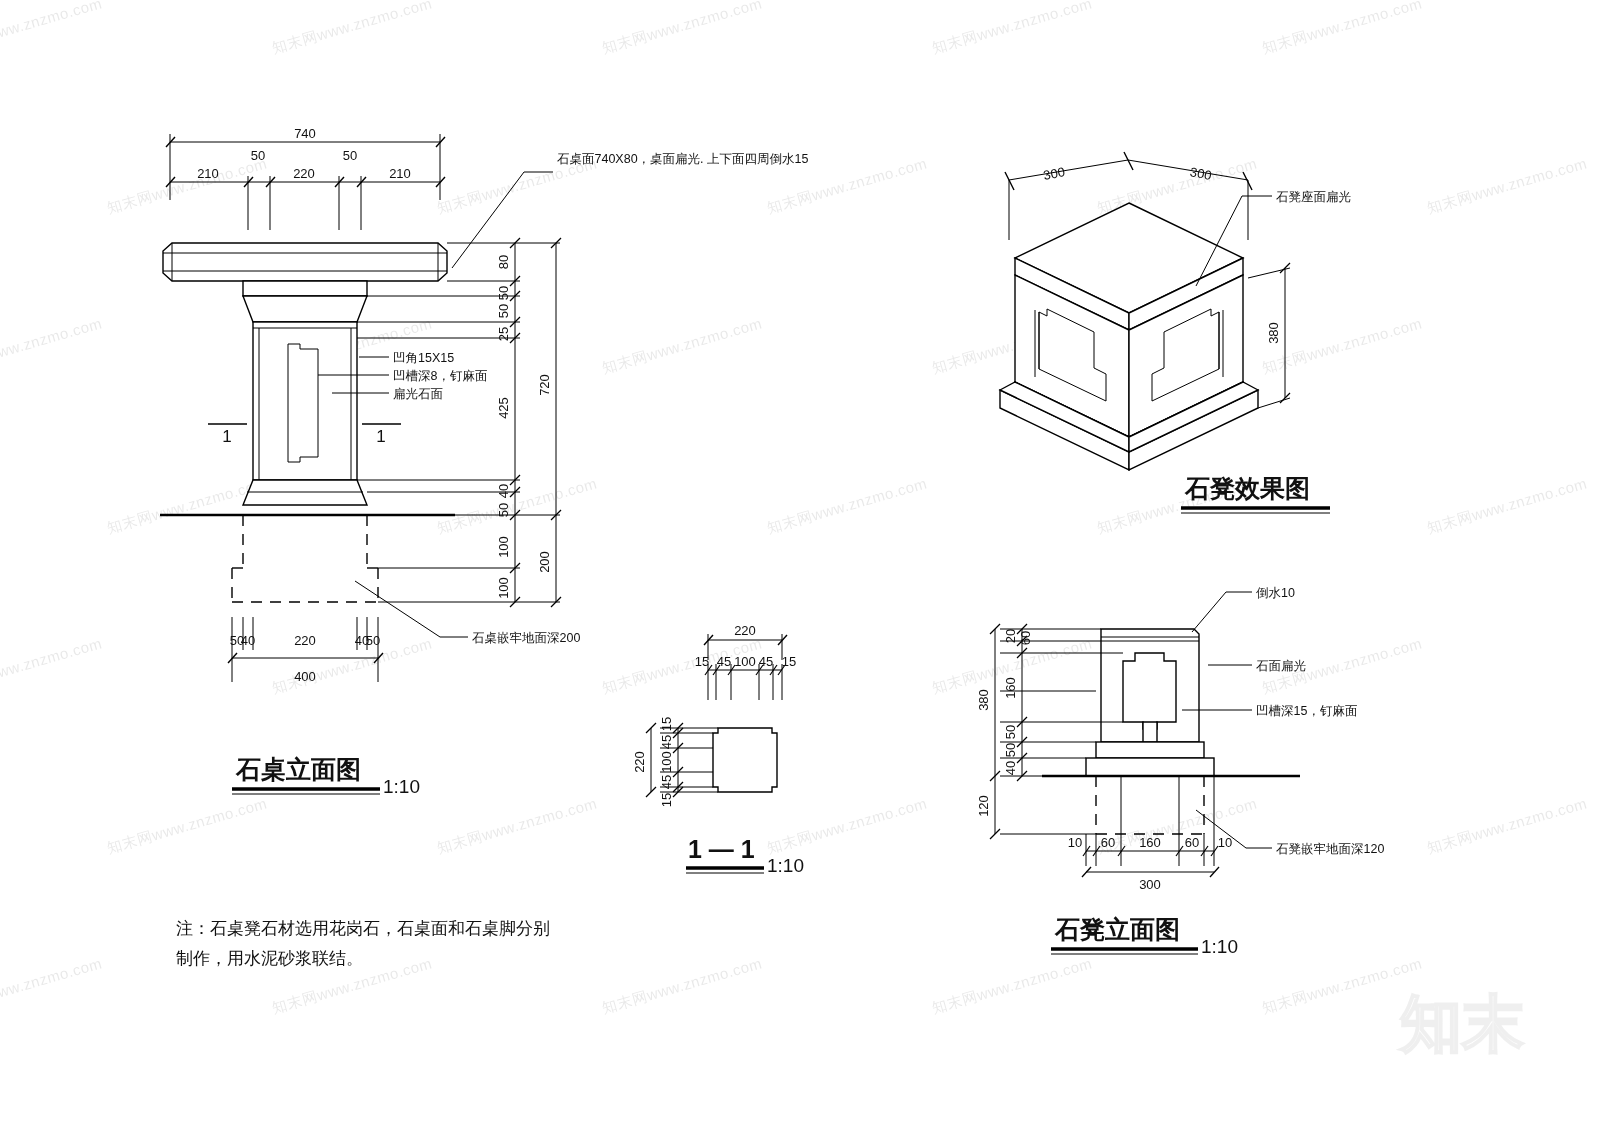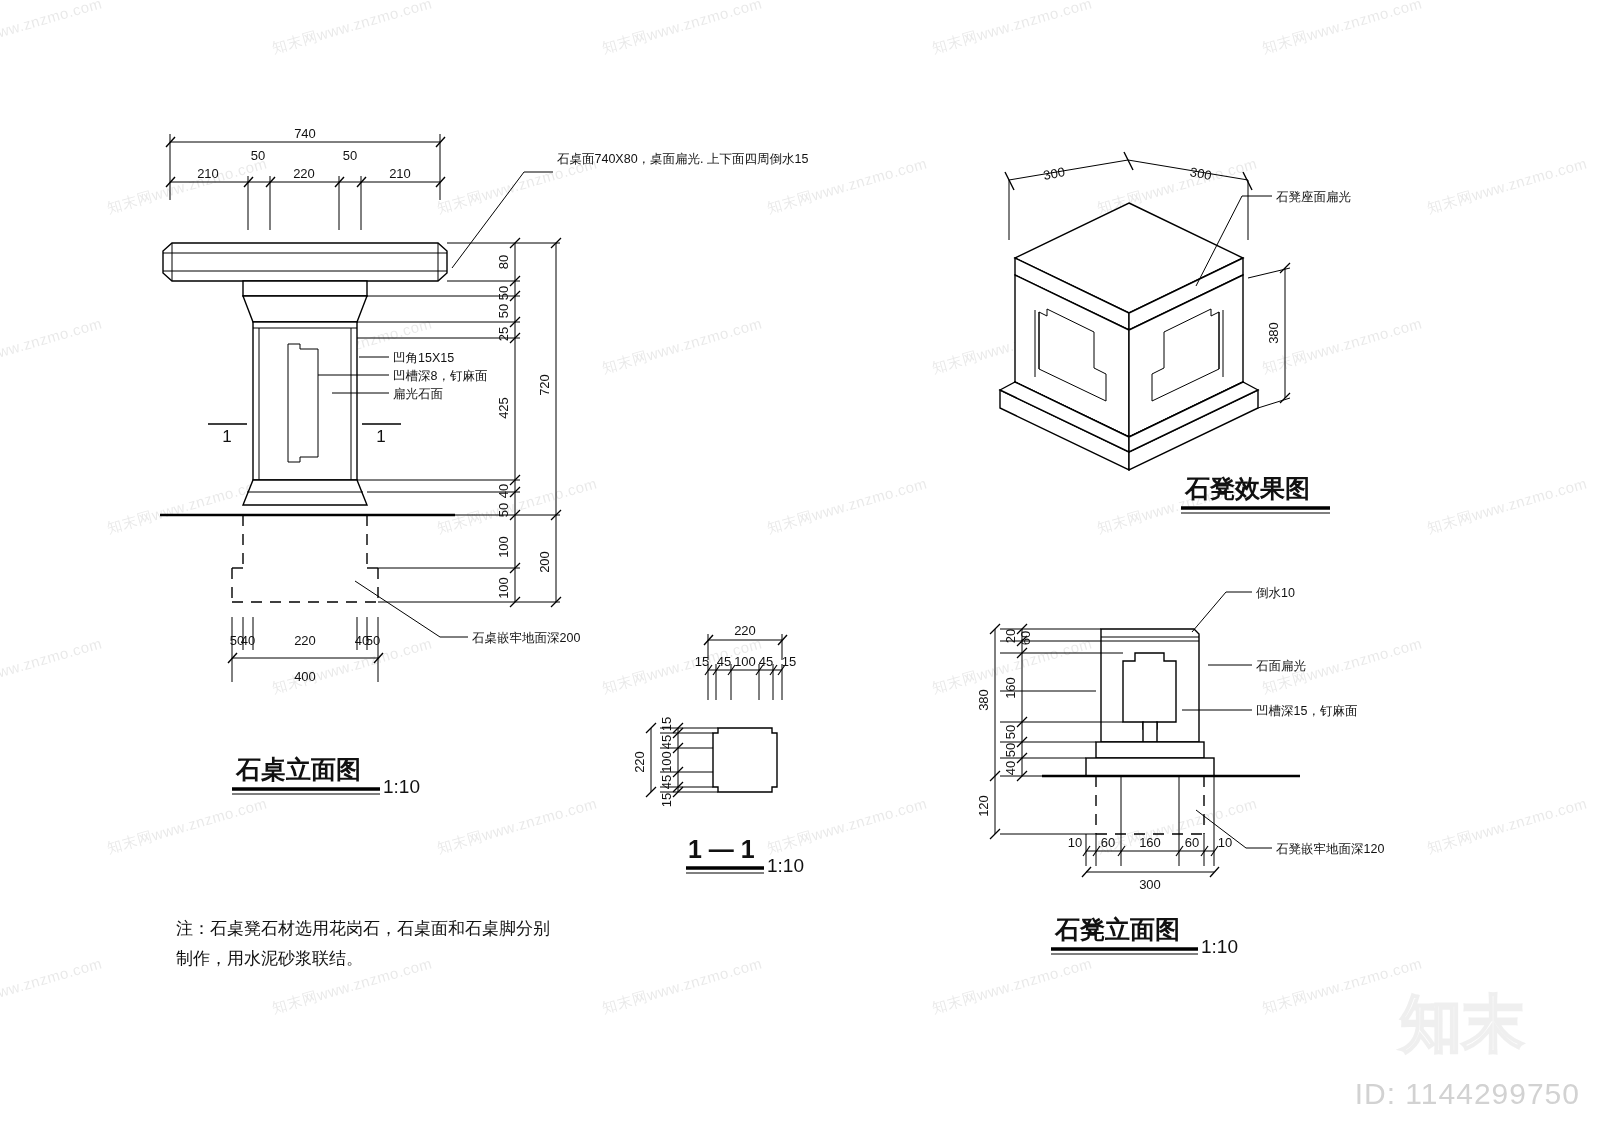--- a/index.html
+++ b/index.html
@@ -556,15 +556,14 @@
 
     <g>
       <text class="note" x="176" y="934">注：石桌凳石材选用花岗石，石桌面和石桌脚分别</text>
       <text class="note" x="176" y="964">制作，用水泥砂浆联结。</text>
     </g>
   </svg>
 
   <svg class="logo" viewBox="0 0 240 70">
     <text x="120" y="56" text-anchor="middle" font-family="'Liberation Sans',sans-serif" font-size="62" font-weight="700" fill="none" stroke="#b9b9b9" stroke-width="2">知末</text>
   </svg>
-  <div class="idtxt">ID: 1144299750</div>
 
 </div>
 
 </body></html>

